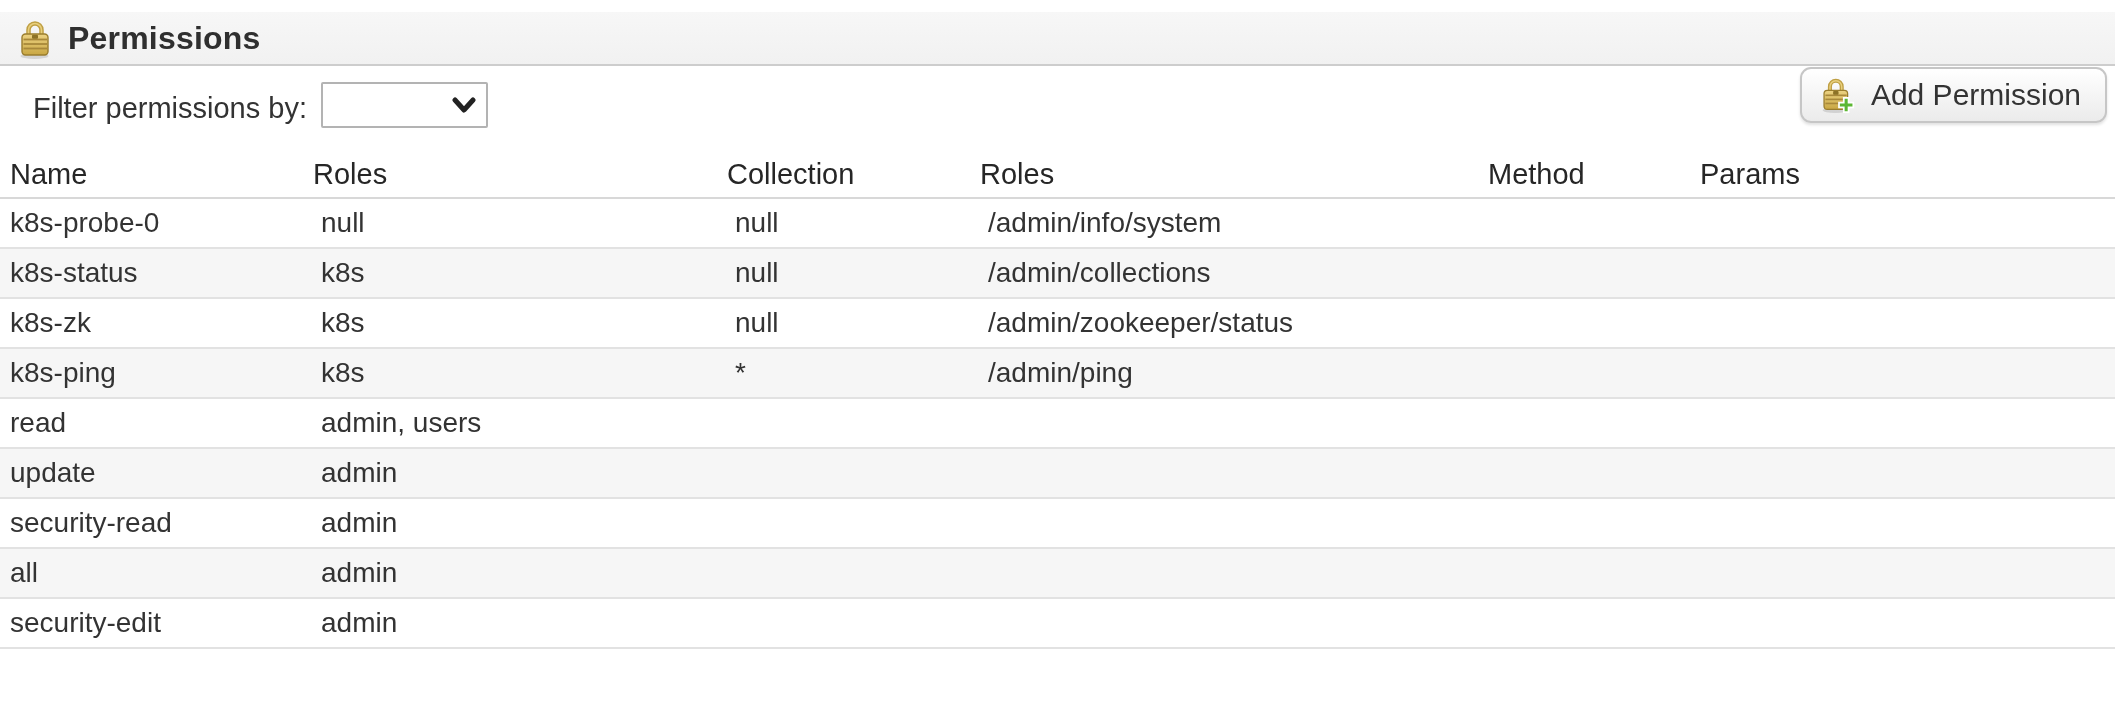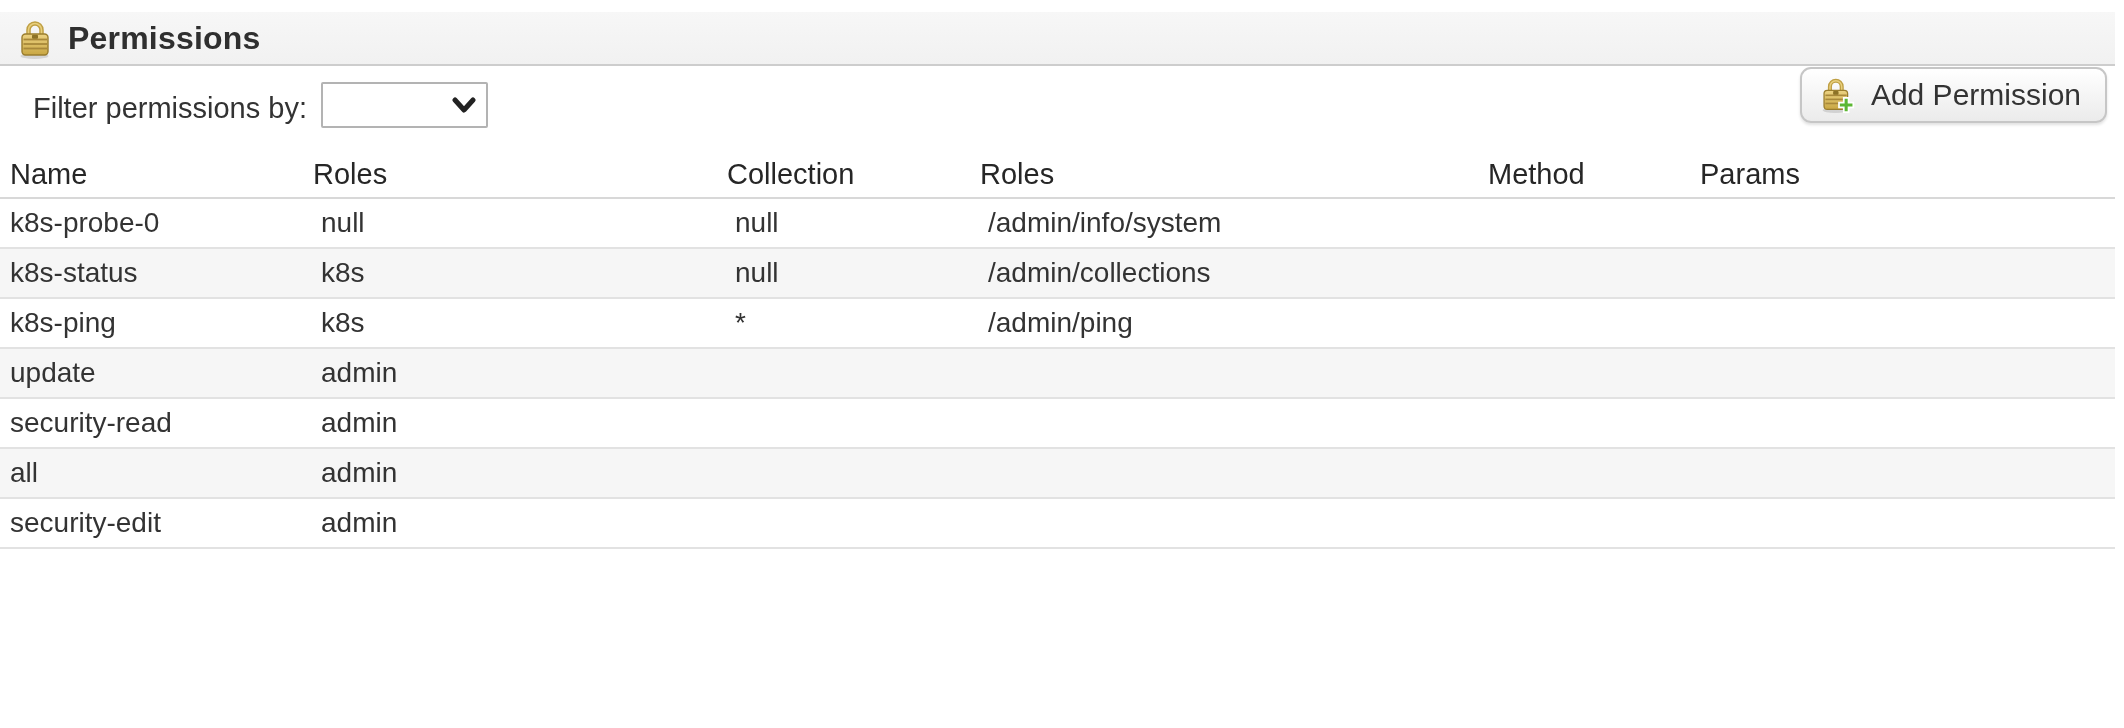--- a/index.html
+++ b/index.html
@@ -141,30 +141,46 @@
   <tr>
     <td>k8s-status</td>
     <td>k8s</td>
     <td>null</td>
     <td>/admin/collections</td>
     <td></td>
     <td></td>
   </tr>
 
 
+  <tr>
+    <td>k8s-zk</td>
+    <td>k8s</td>
+    <td>null</td>
+    <td>/admin/zookeeper/status</td>
+    <td></td>
+    <td></td>
+  </tr>
 
   <tr>
     <td>k8s-ping</td>
     <td>k8s</td>
     <td>*</td>
     <td>/admin/ping</td>
     <td></td>
     <td></td>
   </tr>
 
+  <tr>
+    <td>read</td>
+    <td>admin, users</td>
+    <td></td>
+    <td></td>
+    <td></td>
+    <td></td>
+  </tr>
 
   <tr>
     <td>update</td>
     <td>admin</td>
     <td></td>
     <td></td>
     <td></td>
     <td></td>
   </tr>
 

